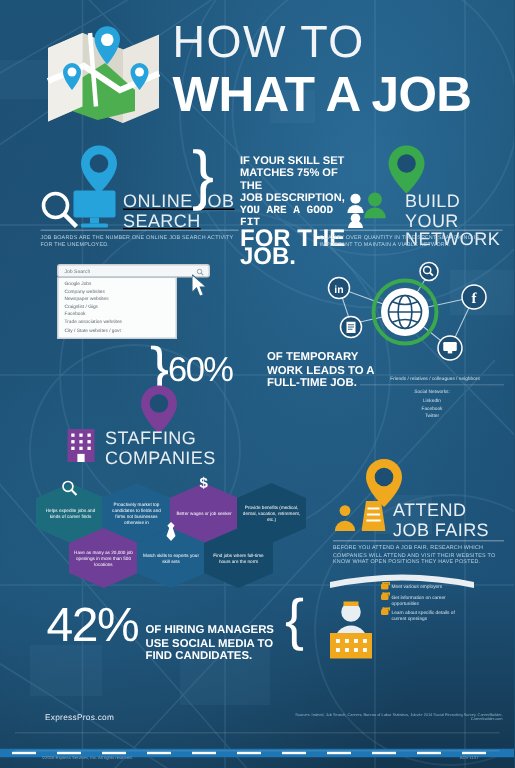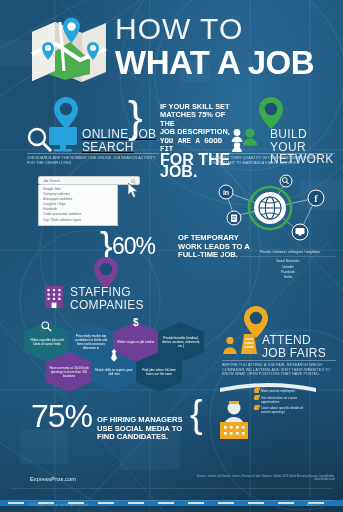--- a/index.html
+++ b/index.html
@@ -454,21 +454,21 @@
     <div class="b">
       <span class="brief"></span>
       <span class="t">Get information on career opportunities</span>
     </div>
     <div class="b">
       <span class="brief"></span>
       <span class="t">Learn about specific details of current openings</span>
     </div>
   </div>
 
-  <div class="bignum" style="position:absolute; left:31px; top:400px; font-size:32px; line-height:32px;">75%</div>
+  <div class="bignum" style="position:absolute; left:31px; top:400px; font-size:32px; line-height:32px;">42%</div>
   <div style="position:absolute; left:97px; top:416px; width:92px;">
     <div class="stat-copy" style="font-size:7.6px; line-height:8.6px;">OF HIRING MANAGERS</div>
     <div class="stat-copy" style="font-size:7.6px; line-height:8.6px;">USE SOCIAL MEDIA TO</div>
     <div class="stat-copy" style="font-size:7.6px; line-height:8.6px;">FIND CANDIDATES.</div>
   </div>
   <div class="brace" style="position:absolute; left:190px; top:399px; font-size:38px;">{</div>
 
   <div id="footer">
     <div class="logo-url" style="position:absolute; left:30px; top:36px;">ExpressPros.com</div>
 

